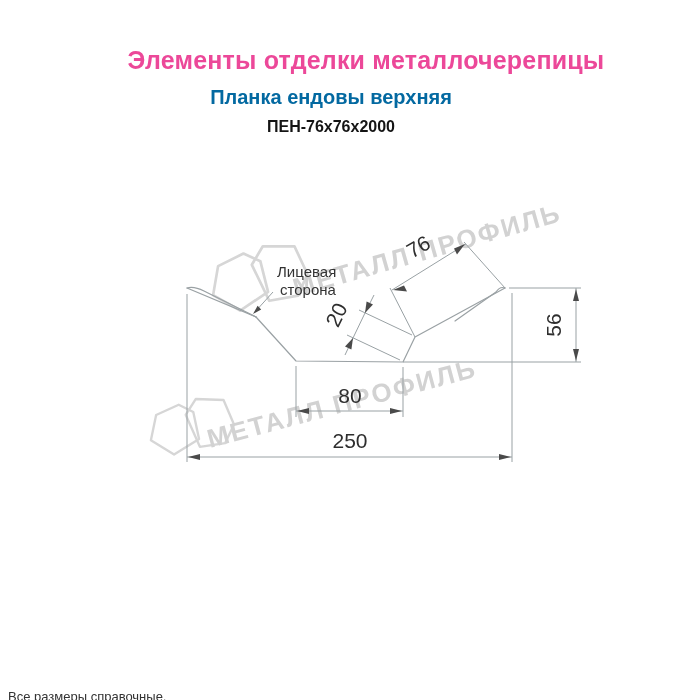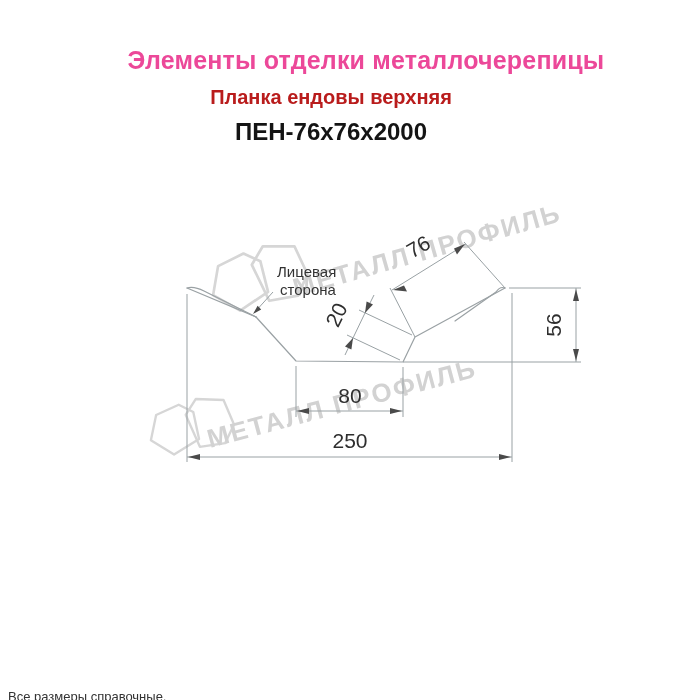--- a/index.html
+++ b/index.html
@@ -14,22 +14,22 @@
   .title{
     position:absolute;top:30px;left:0;width:700px;
     text-align:center;
     font-size:25px;font-weight:bold;letter-spacing:0.2px;
     margin:16px;color:#ec4899;
   }
   .subhead{
     position:absolute;top:86px;left:0;width:662px;
     text-align:center;
   }
-  .subhead h2{margin:0;font-size:20px;font-weight:bold;color:#b91c1c;}
-  .subhead h3{margin:9px 0 0 0;font-size:24px;font-weight:bold;color:#141414;}
+  .subhead h2{margin:0;font-size:20px;font-weight:bold;color:#0369a1;}
+  .subhead h3{margin:9px 0 0 0;font-size:16px;font-weight:bold;color:#141414;}
   .drawing{position:absolute;left:0;top:0;}
   
   .profile{stroke:#9aa1a4;stroke-width:1.2;fill:none;stroke-linejoin:round;stroke-linecap:round;}
   .dim{stroke:#99a1a4;stroke-width:1;fill:none;}
   .arrow{fill:#4a4a4a;stroke:none;}
   .dimtext{fill:#2e2e2e;font-size:21px;font-family:"Liberation Sans","DejaVu Sans",sans-serif;}
   .labeltext{fill:#333333;font-size:15px;font-family:"Liberation Sans","DejaVu Sans",sans-serif;}
   .wmtext{
     fill:#d2d2d2;font-size:26px;font-weight:bold;letter-spacing:2px;
     font-family:"Liberation Sans","DejaVu Sans",sans-serif;

